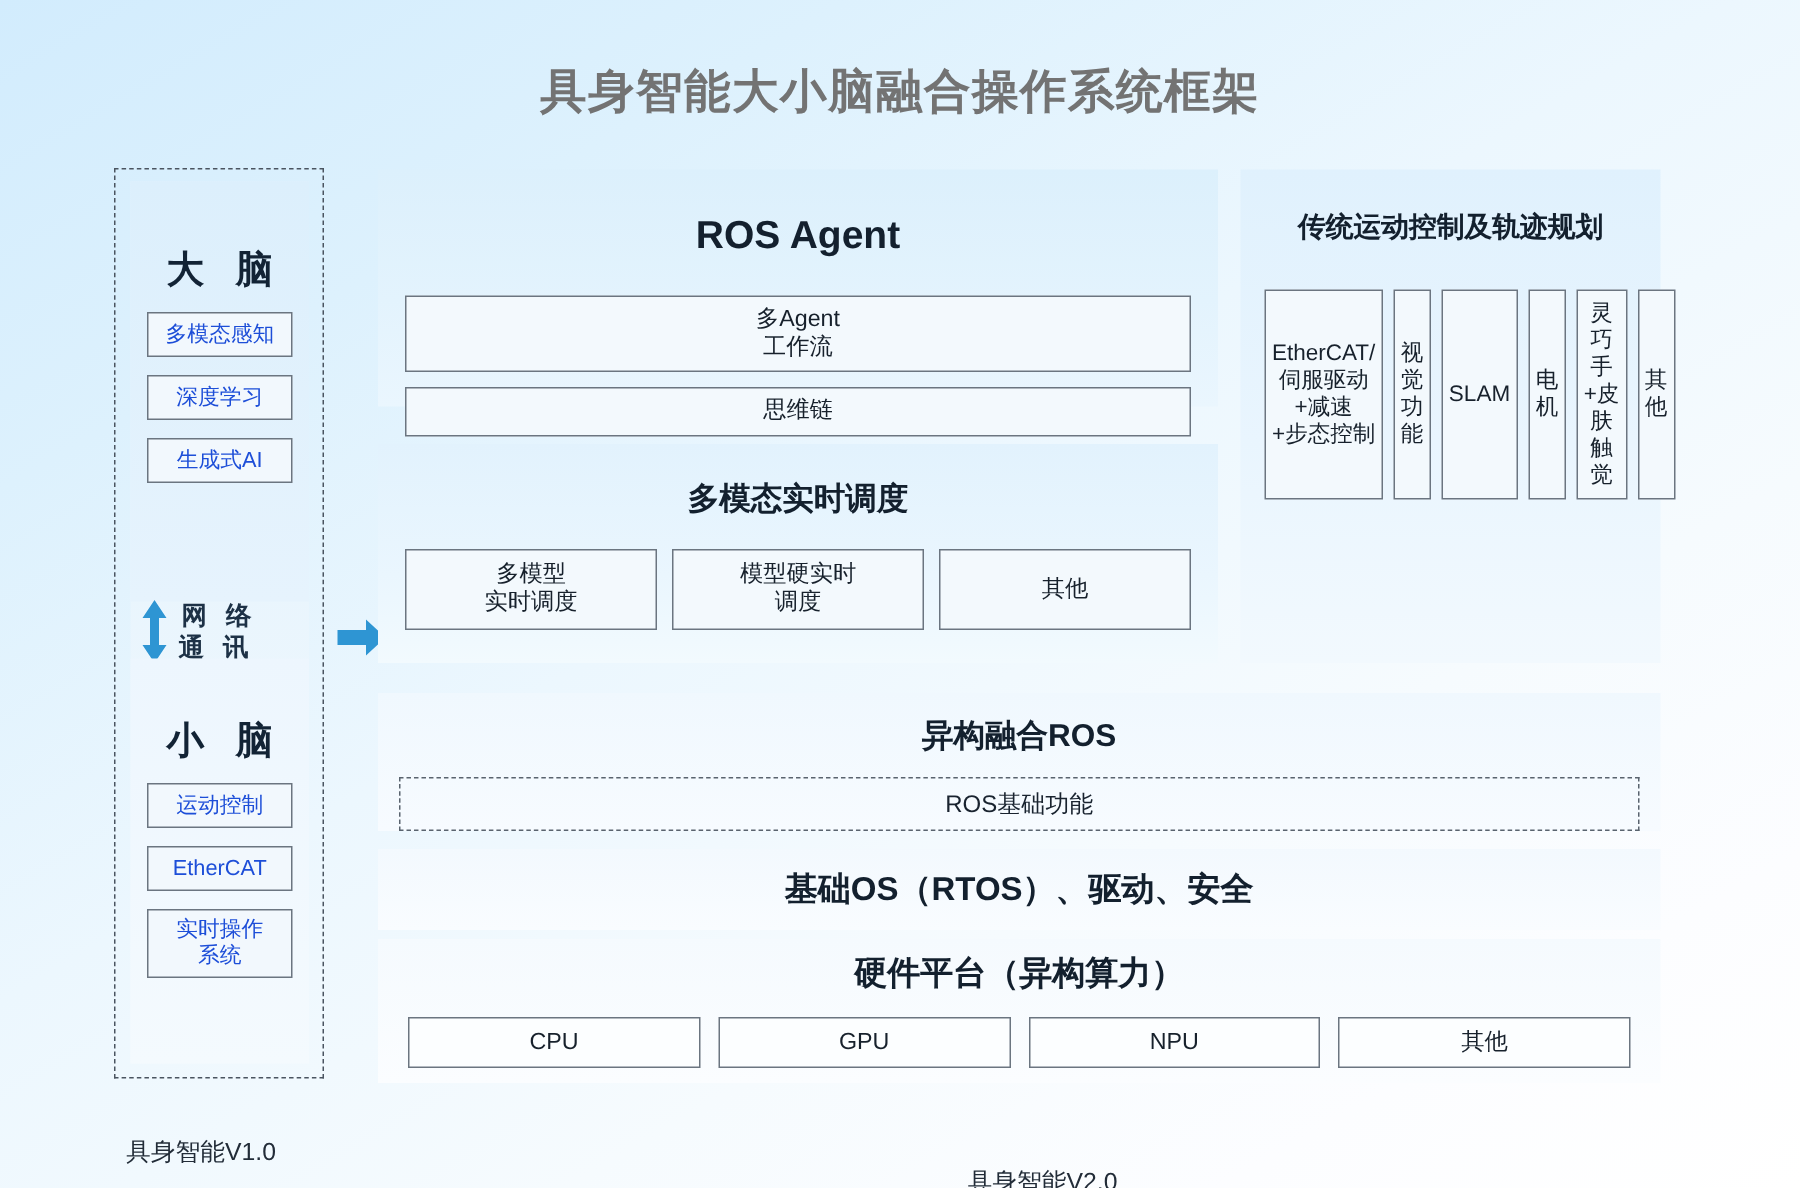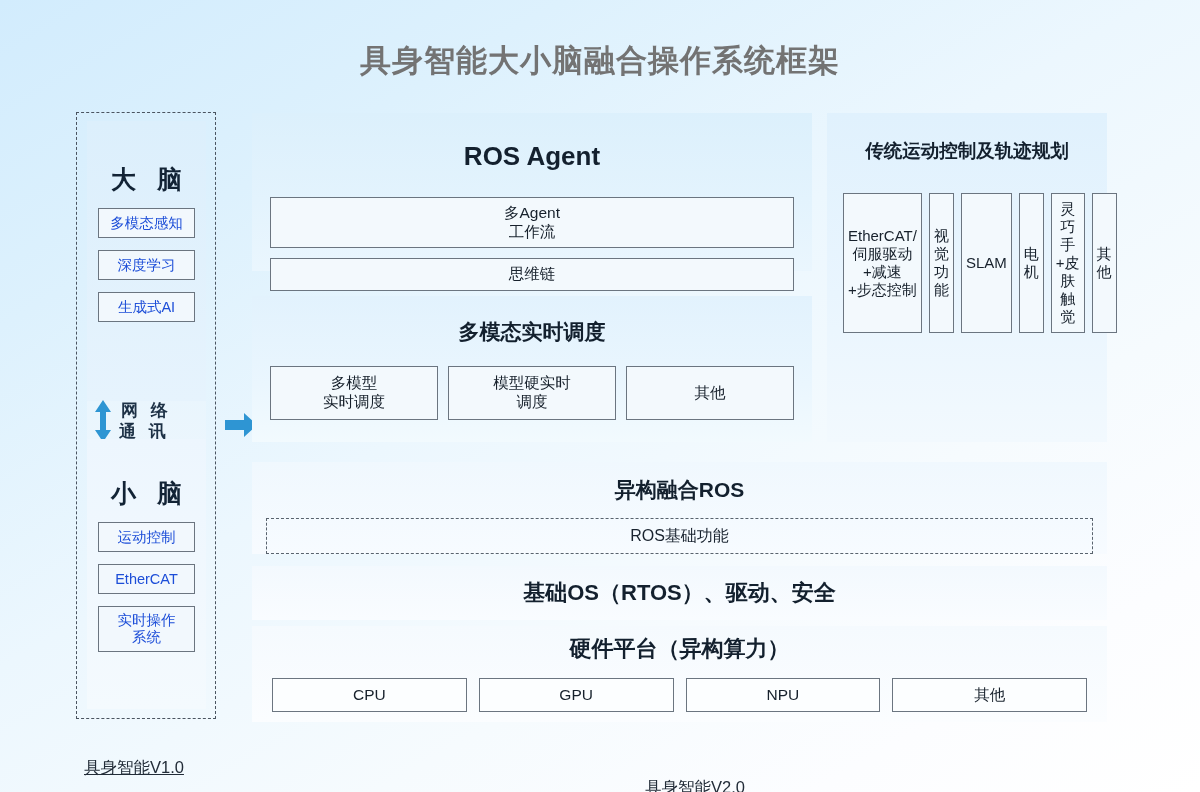--- a/index.html
+++ b/index.html
@@ -224,21 +224,20 @@
   }
   #hardware-panel .panel-title { font-size: 22px; padding-top: 8px; }
   #hardware-panel .box-row { margin-top: 14px; height: 34px; padding: 0 20px; gap: 12px; }
   #hardware-panel .box { background: #fcfeff; font-size: 15.5px; }
 
   
   .footer-label {
     position: absolute;
     font-size: 16.5px;
     color: #222c38;
-    text-decoration: underline;
   }
   #footer-v1 { left: 84px; top: 757px; }
   #footer-v2 { left: 645px; top: 777px; text-align: right; }
 </style>
 </head>
 <body>
 
 <div class="page-title">具身智能大小脑融合操作系统框架</div>
 
 <div class="left-col">

